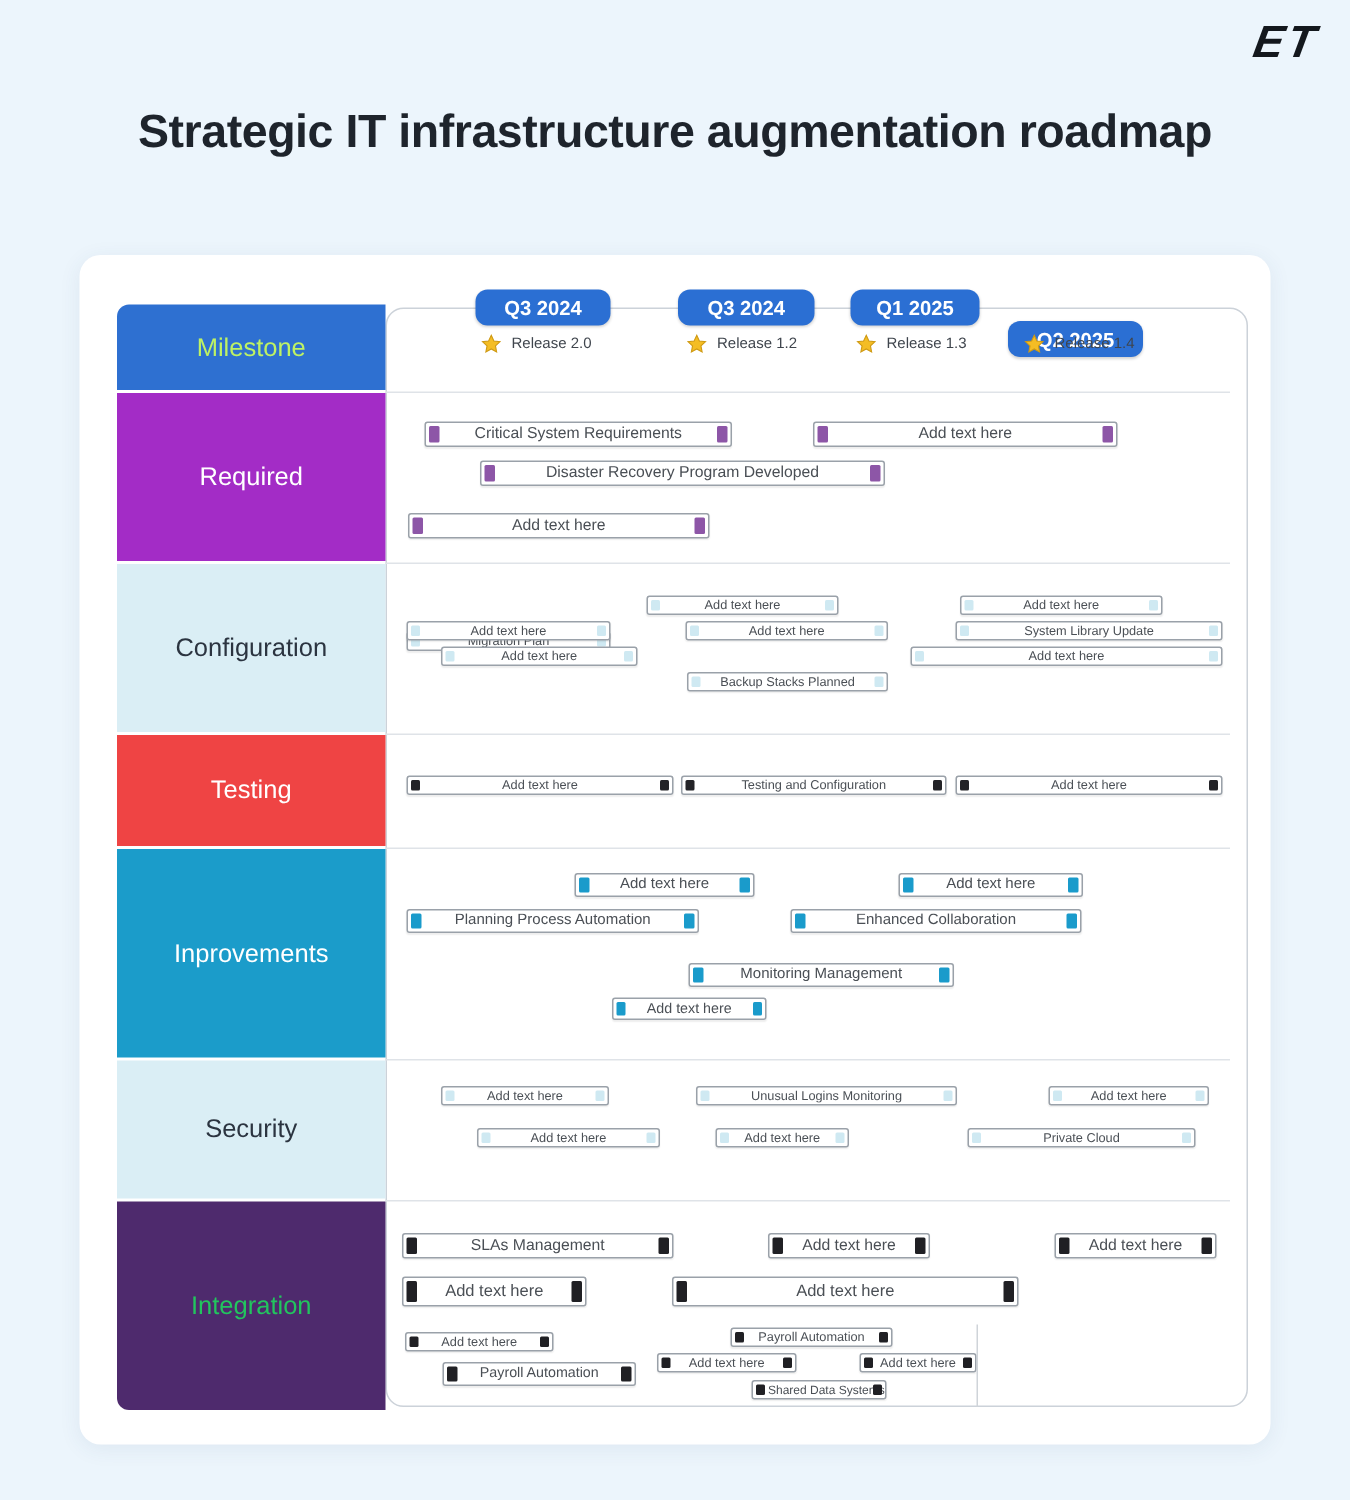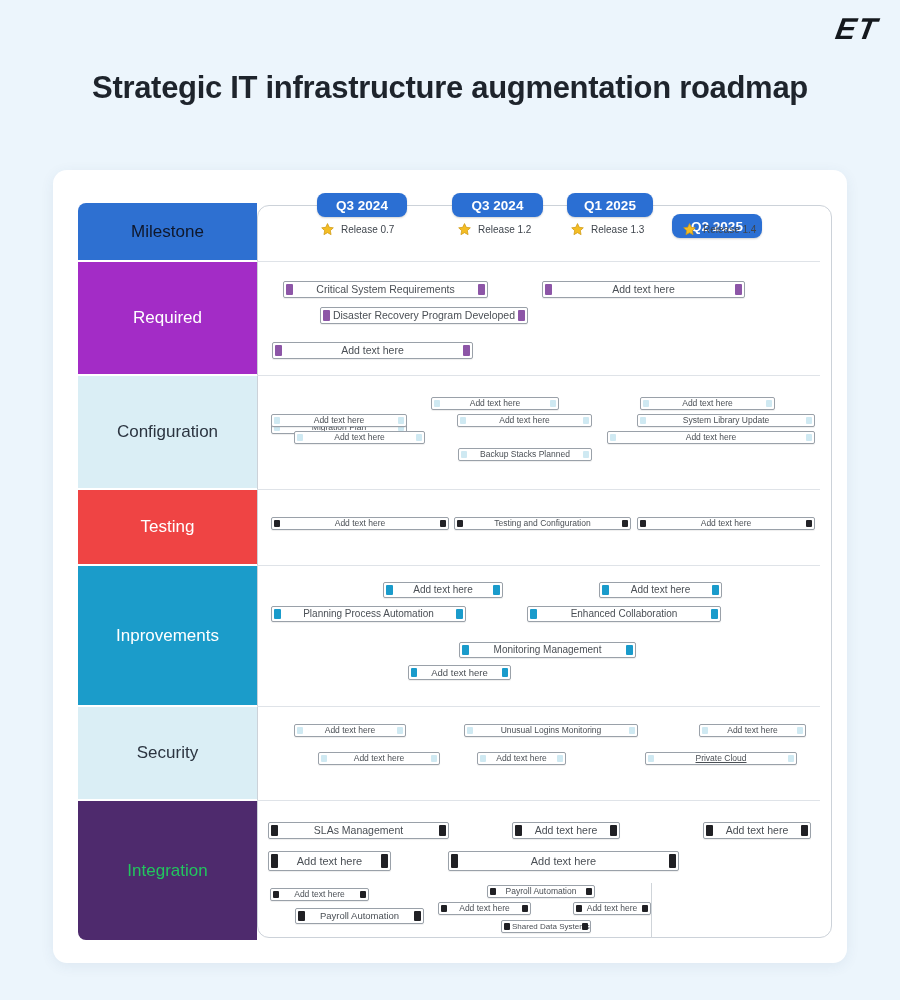--- a/index.html
+++ b/index.html
@@ -60,21 +60,21 @@
   .vline{position:absolute;width:1px;background:#cfd4d9;}
 </style>
 </head>
 <body>
 
 <div class="logo">ET</div>
 <h1 class="title">Strategic IT infrastructure augmentation roadmap</h1>
 <div class="card"></div>
 <div id="stage">
   <div class="grid-frame"></div>
-<div class="row-label" style="top: 203px; height: 57px; background: rgb(46, 112, 209); color: #0f172a; border-top-left-radius: 8px;">
+<div class="row-label" style="top: 203px; height: 57px; background: rgb(46, 112, 209); color: #bef264; border-top-left-radius: 8px;">
       <span>Milestone</span>
     </div>
     <div class="row-label" style="top: 262px; height: 112px; background: rgb(163, 44, 198); color: rgb(255, 255, 255);">
       <span>Required</span>
     </div>
     <div class="row-label" style="top: 376px; height: 112px; background: rgb(218, 238, 245); color: rgb(43, 52, 64);">
       <span>Configuration</span>
     </div>
     <div class="row-label" style="top: 490px; height: 74px; background: #ef4444; color: rgb(255, 255, 255); text-align: center;">
       <span>Testing</span>
@@ -92,21 +92,21 @@
     <div class="sep" style="top: 375px;"></div>
     <div class="sep" style="top: 489px;"></div>
     <div class="sep" style="top: 565px;"></div>
     <div class="sep" style="top: 706px;"></div>
     <div class="sep" style="top: 800px;"></div>
     <div class="pill" style="left: 317px; width: 90px;">Q3 2024</div>
     <div class="release" style="left: 320px;">
       <svg width="15" height="15" viewBox="0 0 24 24">
         <path d="M12 2.5l2.8 6 6.5.8-4.8 4.5 1.2 6.4L12 17l-5.7 3.2 1.2-6.4-4.8-4.5 6.5-.8z" fill="#f4bd24" stroke="#cf9a14" stroke-width="1.2"></path>
       </svg>
-      <span>Release 0.7</span>
+      <span>Release 2.0</span>
     </div>
     <div class="pill" style="left: 452px; width: 91px;">Q3 2024</div>
     <div class="release" style="left: 457px;">
       <svg width="15" height="15" viewBox="0 0 24 24">
         <path d="M12 2.5l2.8 6 6.5.8-4.8 4.5 1.2 6.4L12 17l-5.7 3.2 1.2-6.4-4.8-4.5 6.5-.8z" fill="#f4bd24" stroke="#cf9a14" stroke-width="1.2"></path>
       </svg>
       <span>Release 1.2</span>
     </div>
     <div class="pill" style="left: 567px; width: 86px;">Q1 2025</div>
     <div class="release" style="left: 570px;">
@@ -125,21 +125,21 @@
     <div class="bar" style="left: 283px; top: 281px; width: 205px; height: 17px; font-size: 10.5px;">
       <span class="cap l" style="width: 7px; background: rgb(141, 86, 167);"></span>
       <span class="cap r" style="width: 7px; background: rgb(141, 86, 167);"></span>
       <span class="bar-label">Critical System Requirements</span>
     </div>
     <div class="bar" style="left: 542px; top: 281px; width: 203px; height: 17px; font-size: 10.5px;">
       <span class="cap l" style="width: 7px; background: rgb(141, 86, 167);"></span>
       <span class="cap r" style="width: 7px; background: rgb(141, 86, 167);"></span>
       <span class="bar-label">Add text here</span>
     </div>
-    <div class="bar" style="left: 320px; top: 307px; width: 208px; height: 17px; font-size: 10.5px;">
+    <div class="bar" style="left: 320px; top: 307px; width: 270px; height: 17px; font-size: 10.5px;">
       <span class="cap l" style="width: 7px; background: rgb(141, 86, 167);"></span>
       <span class="cap r" style="width: 7px; background: rgb(141, 86, 167);"></span>
       <span class="bar-label">Disaster Recovery Program Developed</span>
     </div>
     <div class="bar" style="left: 272px; top: 342px; width: 201px; height: 17px; font-size: 10.5px;">
       <span class="cap l" style="width: 7px; background: rgb(141, 86, 167);"></span>
       <span class="cap r" style="width: 7px; background: rgb(141, 86, 167);"></span>
       <span class="bar-label">Add text here</span>
     </div>
     <div class="bar" style="left: 271px; top: 421px; width: 136px; height: 13px; font-size: 8.5px;">
@@ -250,21 +250,21 @@
     <div class="bar" style="left: 318px; top: 752px; width: 122px; height: 13px; font-size: 8.5px;">
       <span class="cap l" style="width: 6px; background: rgb(207, 233, 242);"></span>
       <span class="cap r" style="width: 6px; background: rgb(207, 233, 242);"></span>
       <span class="bar-label">Add text here</span>
     </div>
     <div class="bar" style="left: 477px; top: 752px; width: 89px; height: 13px; font-size: 8.5px;">
       <span class="cap l" style="width: 6px; background: rgb(207, 233, 242);"></span>
       <span class="cap r" style="width: 6px; background: rgb(207, 233, 242);"></span>
       <span class="bar-label">Add text here</span>
     </div>
-    <div class="bar" style="left: 645px; top: 752px; width: 152px; height: 13px; font-size: 8.5px; text-decoration: underline;">
+    <div class="bar" style="left: 645px; top: 752px; width: 152px; height: 13px; font-size: 8.5px;">
       <span class="cap l" style="width: 6px; background: rgb(207, 233, 242);"></span>
       <span class="cap r" style="width: 6px; background: rgb(207, 233, 242);"></span>
       <span class="bar-label">Private Cloud</span>
     </div>
     <div class="bar" style="left: 268px; top: 822px; width: 181px; height: 17px; font-size: 10.5px;">
       <span class="cap l" style="width: 7px; background: rgb(32, 32, 36);"></span>
       <span class="cap r" style="width: 7px; background: rgb(32, 32, 36);"></span>
       <span class="bar-label">SLAs Management</span>
     </div>
     <div class="bar" style="left: 512px; top: 822px; width: 108px; height: 17px; font-size: 10.5px;">

